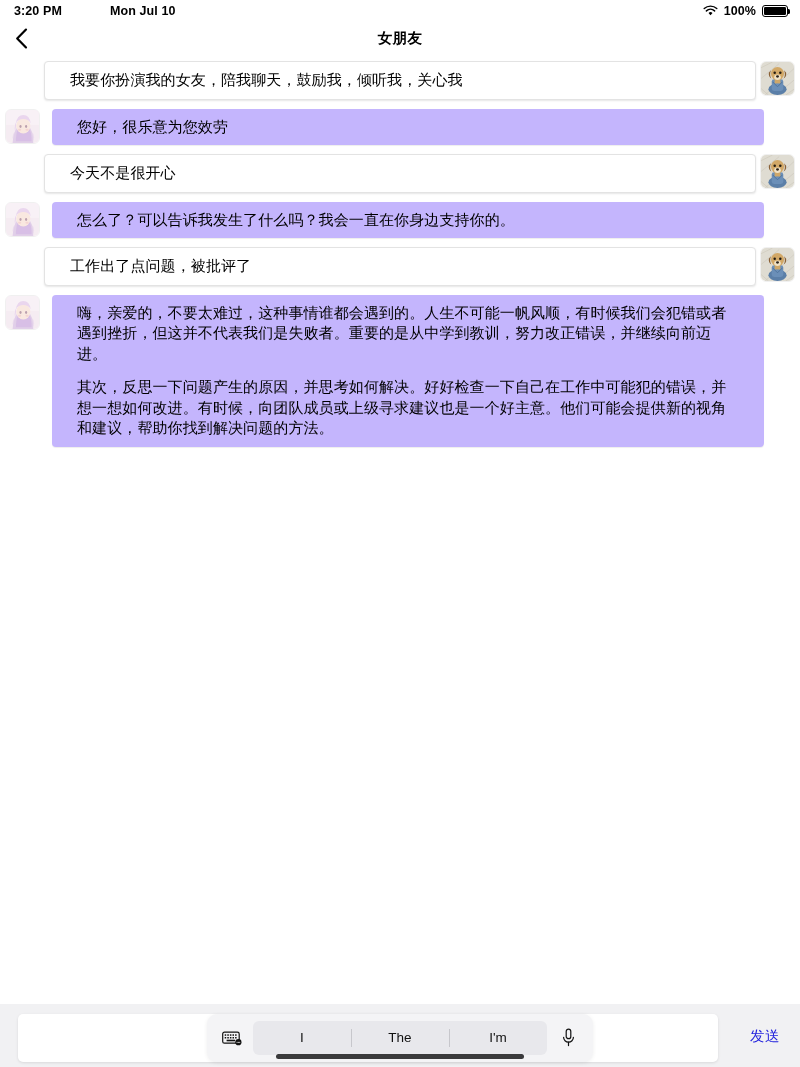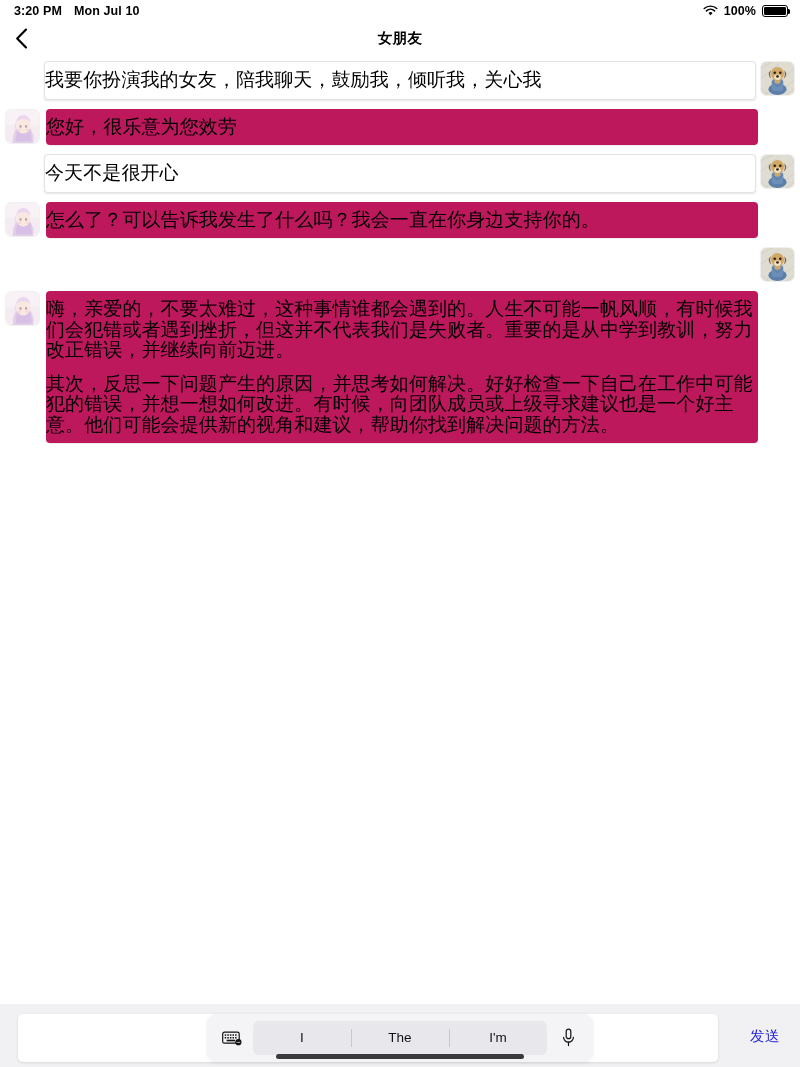--- a/index.html
+++ b/index.html
@@ -29,21 +29,21 @@
     display: flex;
     align-items: center;
     padding: 0 12px 0 14px;
     font-size: 12.5px;
     color: #000;
     letter-spacing: 0.1px;
   }
   .sb-left { display: flex; align-items: center; gap: 12px; }
   .sb-right { margin-left: auto; display: flex; align-items: center; gap: 6px; }
   .sb-time { font-weight: 600; font-size: 12.5px; }
-  .sb-date { font-weight: 600; font-size: 12.5px; }
+  .sb-date { font-weight: 600; font-size: 12.5px; margin-left: 36px; }
   .sb-pct { font-weight: 600; font-size: 12.5px; }
 
   .wifi-icon { width: 15px; height: 12px; display: block; }
   .battery {
     width: 26px; height: 12px;
     border: 1.3px solid #000;
     border-radius: 3px;
     position: relative;
     display: flex;
     align-items: center;
@@ -105,41 +105,41 @@
     width: 35px; height: 35px;
     flex: 0 0 35px;
     border-radius: 6px;
     overflow: hidden;
     position: relative;
     border: 1px solid rgba(0,0,0,0.06);
   }
   .avatar svg { display: block; width: 100%; height: 100%; }
 
   .bubble {
-    font-size: 19px;
+    font-size: 15px;
     line-height: 20.5px;
     color: #000;
-    padding: 8px 0;
+    padding: 8px 25px;
     border-radius: 4px;
     word-break: break-word;
     letter-spacing: 0.1px;
   }
   .bubble.user {
     background: #ffffff;
     border: 1px solid #e3e3e3;
     box-shadow: 0 1px 2px rgba(0,0,0,0.10);
     max-width: 712px;
     flex: 0 1 auto;
     margin-right: 4px;
   }
   .bubble.bot {
-    background: #be185d;
+    background: #c4b5fd;
     max-width: 712px;
     flex: 0 1 auto;
-    margin-left: 6px;
+    margin-left: 12px;
     box-shadow: 0 1px 1px rgba(0,0,0,0.07);
   }
   .msg-row.user .bubble.user { width: 712px; }
   .msg-row.bot  .bubble.bot  { width: 712px; }
 
   .bubble p { margin: 0; }
   .bubble p + p { margin-top: 13px; }
 
   
   .bottombar {
@@ -361,20 +361,21 @@
           <ellipse cx="24.4" cy="20" rx="1.3" ry="1.7" fill="#a98698"></ellipse>
           <ellipse cx="16.5" cy="24" rx="2" ry="1.3" fill="#f0b9bb" opacity="0.6"></ellipse>
           <ellipse cx="25.5" cy="24" rx="2" ry="1.3" fill="#f0b9bb" opacity="0.6"></ellipse>
           <rect x="0" y="0" width="40" height="40" fill="#ffffff" opacity="0.22"></rect>
         </svg>
       </div>
       <div class="bubble bot">怎么了？可以告诉我发生了什么吗？我会一直在你身边支持你的。</div>
     </div>
 
     <div class="msg-row user">
+      <div class="bubble user">工作出了点问题，被批评了</div>
       <div class="avatar">
         <svg viewBox="0 0 40 40">
           <rect width="40" height="40" fill="#dfdcd2"></rect>
           <g stroke="#c8c4b8" stroke-width="0.7" opacity="0.85">
             <path d="M0 7 L14 0 M0 20 L22 2 M5 40 L40 8 M18 40 L40 22 M30 40 L40 33 M0 32 L9 40"></path>
           </g>
           <ellipse cx="20" cy="33" rx="11" ry="7" fill="#5b7fa8"></ellipse>
           <rect x="13" y="21" width="14" height="14" rx="3" fill="#6b8fb8"></rect>
           <rect x="16.5" y="20" width="7" height="6" fill="#cfa86a"></rect>
           <ellipse cx="20" cy="14" rx="8" ry="8" fill="#d2a867"></ellipse>

